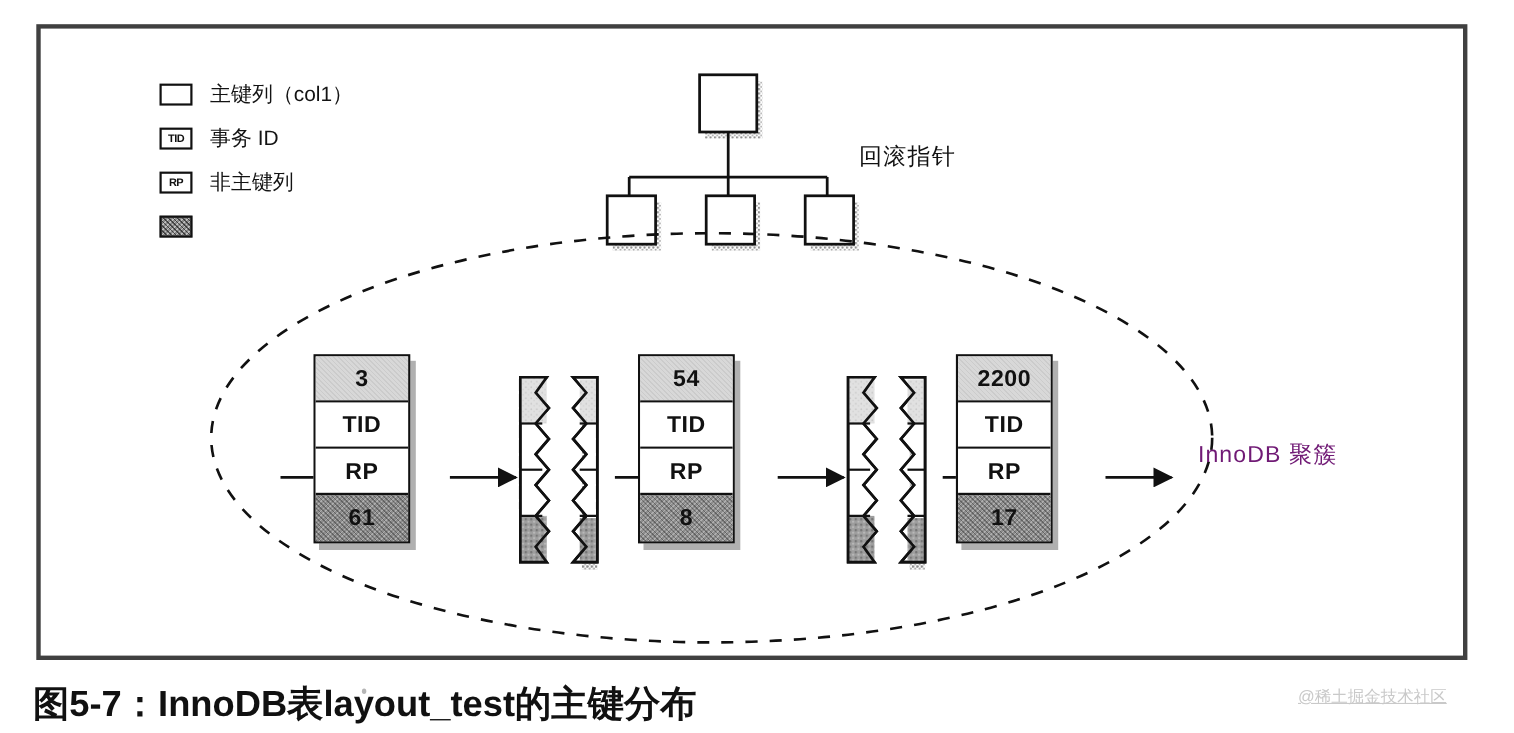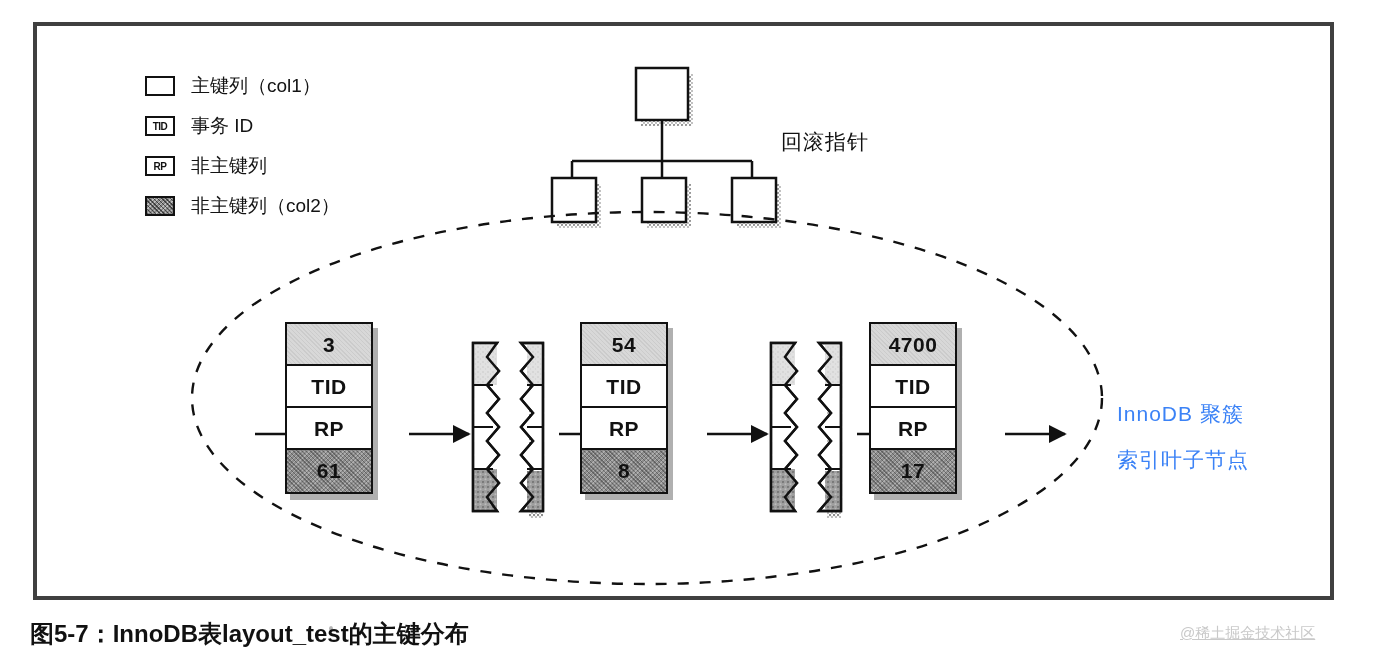--- a/index.html
+++ b/index.html
@@ -129,34 +129,34 @@
   .rec-cell.nonkey {
     background-color: #8d8d8d;
     background-image:
       repeating-linear-gradient(45deg, rgba(0,0,0,.30) 0 1px, transparent 1px 3px),
       repeating-linear-gradient(-45deg, rgba(255,255,255,.30) 0 1px, transparent 1px 3px);
     color: #111;
   }
   
   .leaf-label {
     position: absolute;
-    left: 1080px;
+    left: 1052px;
     top: 365px;
     font-size: 21px;
     line-height: 46px;
-    color: #3b82f6;
+    color: #701a75;
     letter-spacing: 1px;
     white-space: nowrap;
   }
   
   .caption {
     position: absolute;
     left: 30px;
     top: 618px;
-    font-size: 24px;
+    font-size: 33px;
     font-weight: bold;
     color: #111;
     white-space: nowrap;
     font-family: "Liberation Sans", sans-serif;
   }
   .watermark {
     position: absolute;
     left: 1180px;
     top: 624px;
     font-size: 15px;
@@ -193,21 +193,20 @@
         <span class="legend-label">事务 ID</span>
       </div>
 
       <div class="legend-row">
         <span class="legend-swatch rp">RP</span>
         <span class="legend-label">非主键列</span>
       </div>
 
       <div class="legend-row">
         <span class="legend-swatch nonkey"></span>
-        <span class="legend-label">非主键列（col2）</span>
       </div>
 
     </div>
 
     <svg class="tree-svg" viewBox="0 0 420 180">
       <defs>
         <pattern id="shadowDots" width="4" height="4" patternUnits="userSpaceOnUse">
           <rect width="4" height="4" fill="#ffffff"></rect>
           <circle cx="1" cy="1" r="1.1" fill="#8f8f8f"></circle>
           <circle cx="3" cy="3" r="0.9" fill="#a5a5a5"></circle>
@@ -339,29 +338,28 @@
     </div>
 
     <div class="record" style="left:543px; top:296px;">
       <div class="rec-cell key">54</div>
       <div class="rec-cell meta">TID</div>
       <div class="rec-cell meta">RP</div>
       <div class="rec-cell nonkey">8</div>
     </div>
 
     <div class="record" style="left:832px; top:296px;">
-      <div class="rec-cell key">4700</div>
+      <div class="rec-cell key">2200</div>
       <div class="rec-cell meta">TID</div>
       <div class="rec-cell meta">RP</div>
       <div class="rec-cell nonkey">17</div>
     </div>
 
     <div class="leaf-label">
       <div>InnoDB 聚簇</div>
-      <div>索引叶子节点</div>
     </div>
 
     <div class="speck"></div>
 
   </div>
 
   <div class="caption">图5-7：InnoDB表layout_test的主键分布</div>
   <div class="watermark">@稀土掘金技术社区</div>
 
 </div>

